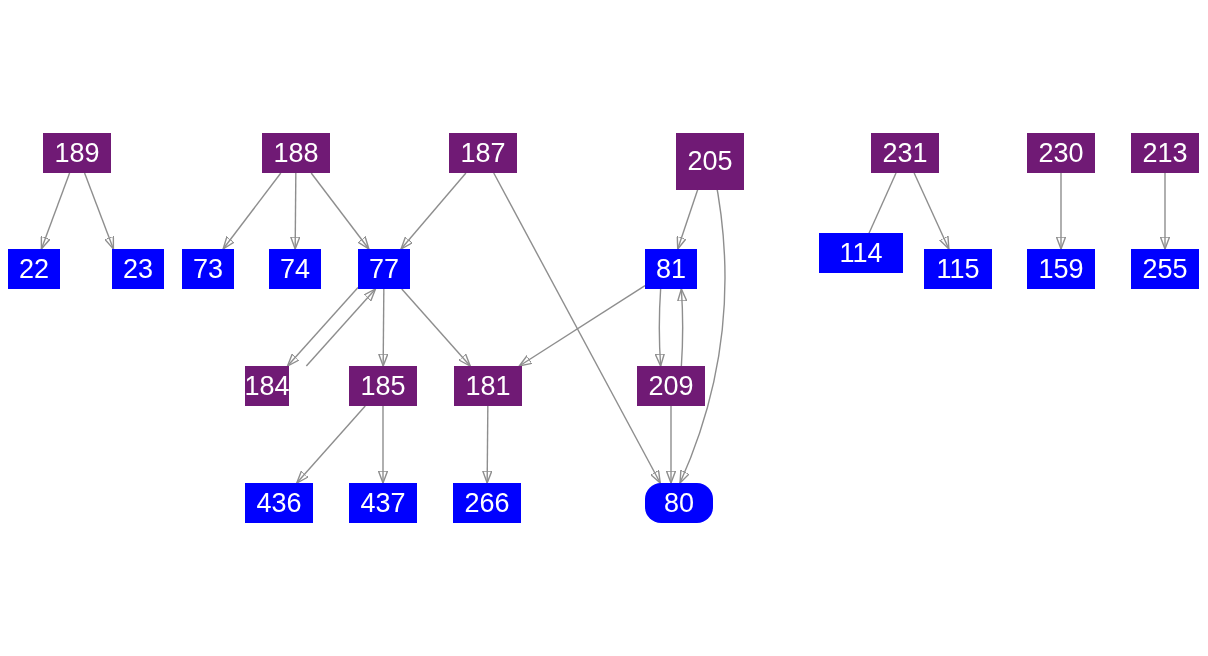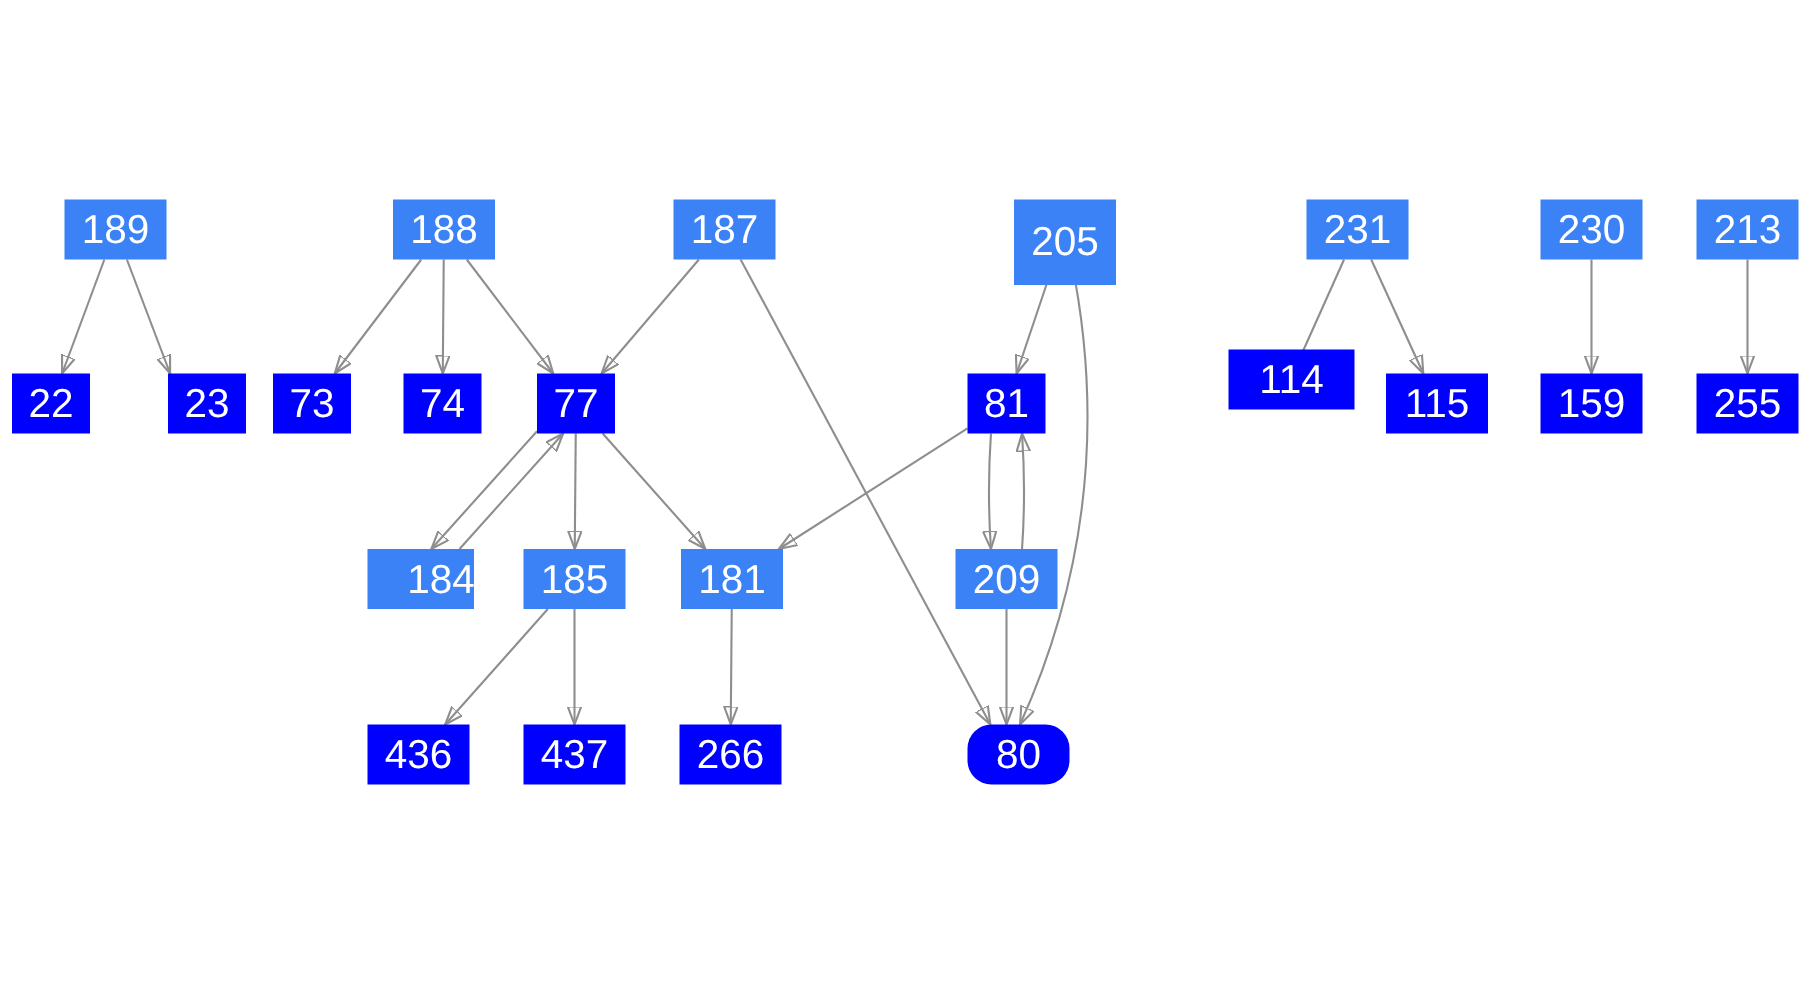--- a/index.html
+++ b/index.html
@@ -29,21 +29,21 @@
   .node {
     position: absolute;
     display: flex;
     align-items: center;
     justify-content: center;
     color: #ffffff;
     font-size: 27px;
     line-height: 1;
     user-select: none;
   }
-  .node.red  { background: #3b82f6; text-align: center; }
+  .node.red  { background: #701a75; text-align: center; }
   .node.blue { background: #0000ff; }
 </style>
 </head>
 <body>
 
 <div class="stage">
   <svg class="edges" width="1208" height="656" viewBox="0 0 1208 656" xmlns="http://www.w3.org/2000/svg">
     <defs>
       <marker id="arrow" markerUnits="userSpaceOnUse" markerWidth="13" markerHeight="10" refX="12" refY="5" orient="auto">
         <path d="M0,0.5 L12,5 L0,9.5 Z" fill="#8e8e8e" stroke="none"></path>
@@ -87,21 +87,21 @@
       <div class="node blue" style="left: 8px; top: 249px; width: 52px; height: 40px;">22</div>
       <div class="node blue" style="left: 112px; top: 249px; width: 52px; height: 40px;">23</div>
       <div class="node blue" style="left: 182px; top: 249px; width: 52px; height: 40px;">73</div>
       <div class="node blue" style="left: 269px; top: 249px; width: 52px; height: 40px;">74</div>
       <div class="node blue" style="left: 358px; top: 249px; width: 52px; height: 40px;">77</div>
       <div class="node blue" style="left: 645px; top: 249px; width: 52px; height: 40px;">81</div>
       <div class="node blue" style="left: 819px; top: 233px; width: 84px; height: 40px;">114</div>
       <div class="node blue" style="left: 924px; top: 249px; width: 68px; height: 40px;">115</div>
       <div class="node blue" style="left: 1027px; top: 249px; width: 68px; height: 40px;">159</div>
       <div class="node blue" style="left: 1131px; top: 249px; width: 68px; height: 40px;">255</div>
-      <div class="node red" style="left: 245px; top: 366px; width: 44px; height: 40px; padding-left: 27px;">184</div>
+      <div class="node red" style="left: 245px; top: 366px; width: 44px; height: 40px;">184</div>
       <div class="node red" style="left: 349px; top: 366px; width: 68px; height: 40px;">185</div>
       <div class="node red" style="left: 454px; top: 366px; width: 68px; height: 40px;">181</div>
       <div class="node red" style="left: 637px; top: 366px; width: 68px; height: 40px;">209</div>
       <div class="node blue" style="left: 245px; top: 483px; width: 68px; height: 40px;">436</div>
       <div class="node blue" style="left: 349px; top: 483px; width: 68px; height: 40px; text-align: center;">437</div>
       <div class="node blue" style="left: 453px; top: 483px; width: 68px; height: 40px;">266</div>
       <div class="node blue" style="left: 645px; top: 483px; width: 68px; height: 40px; border-radius: 16px;">80</div>
     </div>
 </div>
 

